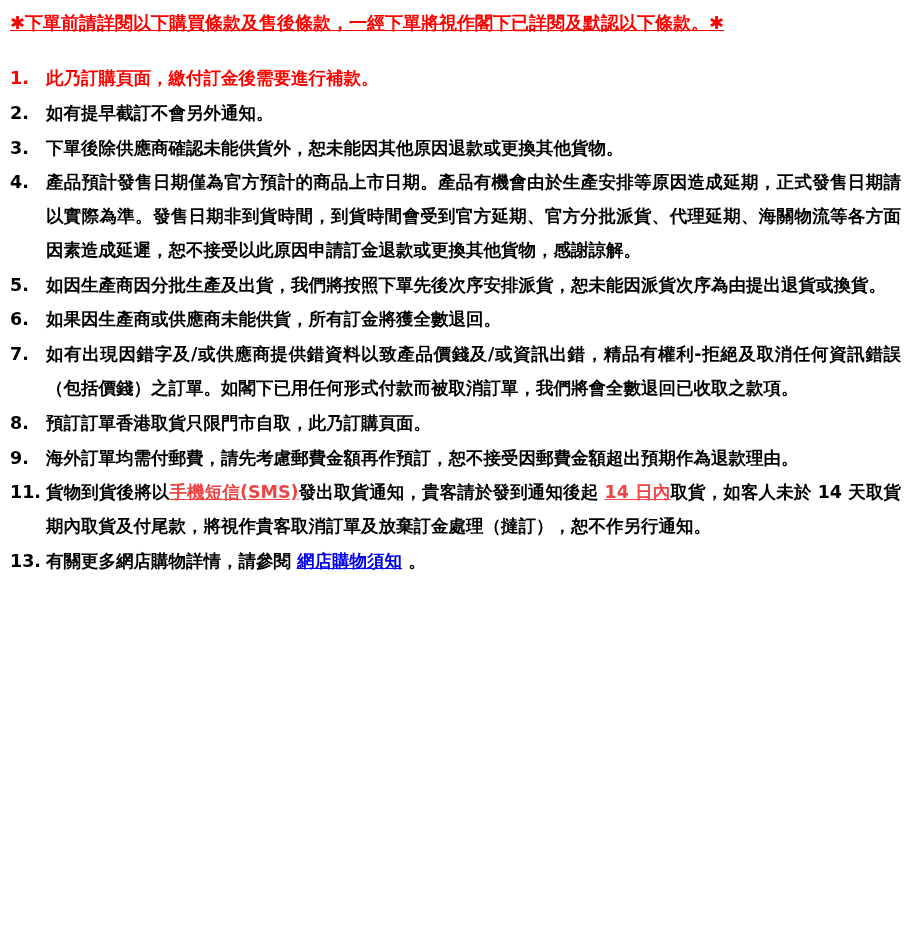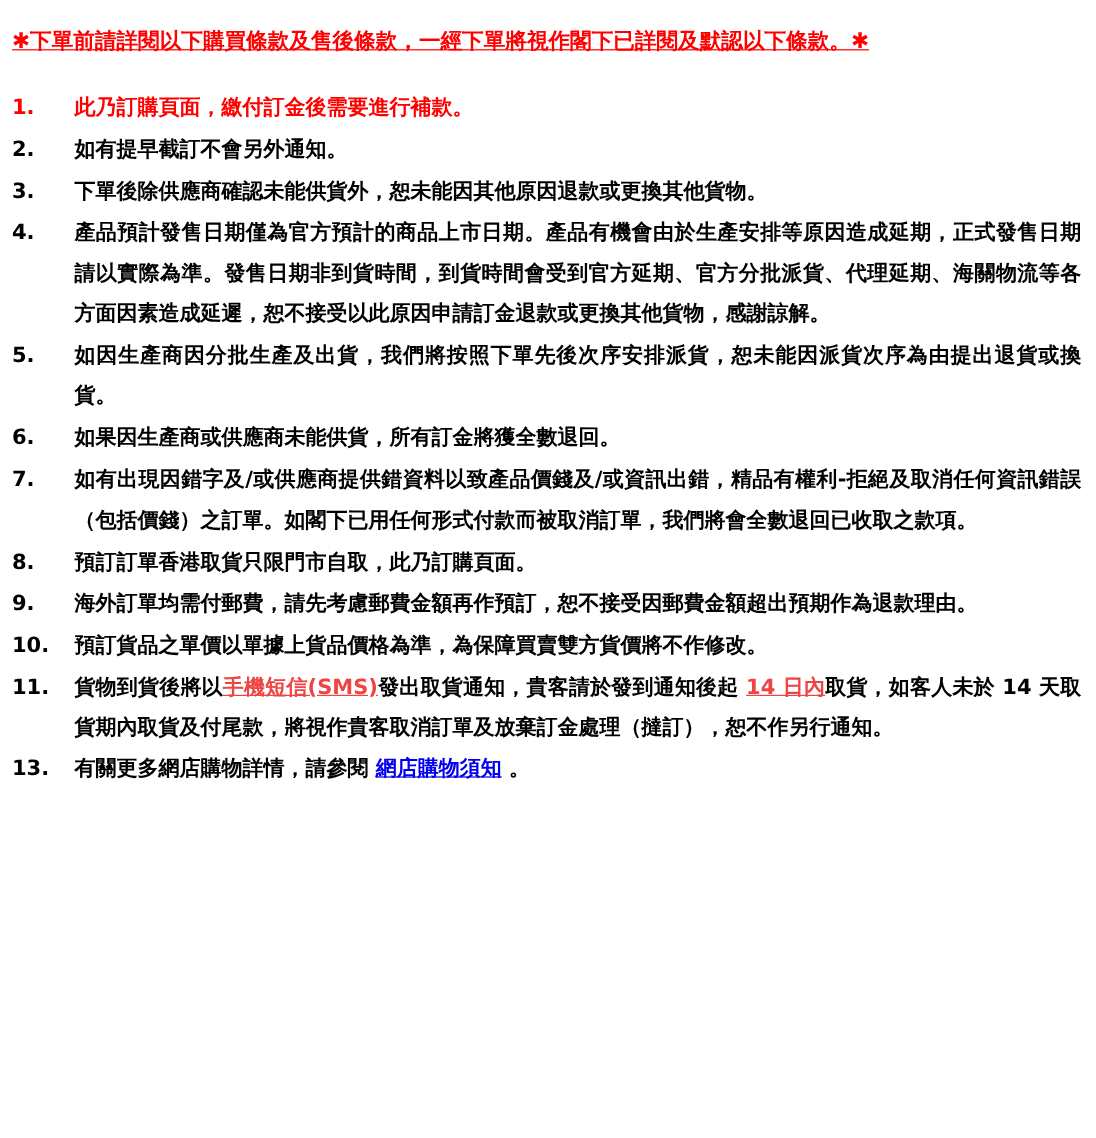--- a/index.html
+++ b/index.html
@@ -9,21 +9,21 @@
     background: #ffffff;
   }
   body {
     width: 913px;
     min-height: 948px;
     font-family: "DejaVu Sans", "Liberation Sans", sans-serif;
     font-weight: 700;
     color: #000000;
   }
   .page {
-    padding: 16px 12px 14px 10px;
+    padding: 4px 12px 14px 10px;
   }
   .title {
     color: #ff0000;
     text-decoration: underline;
     font-size: 18px;
     line-height: 1.45;
     margin: 6px 0 0 0;
   }
   .section-heading {
     font-size: 18px;
@@ -37,21 +37,20 @@
   .term {
     display: flex;
     margin-bottom: 1px;
   }
   .term .num {
     flex: 0 0 36px;
   }
   .term .body {
     flex: 1;
     text-align: justify;
-    margin-left: 16px;
   }
   .term.red { color: #ff0000; }
   .red-underline {
     color: #ef4444;
     text-decoration: underline;
   }
   .link {
     color: #0000ee;
     cursor: pointer;
   }
@@ -92,24 +91,20 @@
       </div>
       <div class="term">
         <span class="num">8.</span>
         <span class="body"><span>預訂訂單香港取貨只限門市自取，此乃訂購頁面。</span></span>
       </div>
       <div class="term">
         <span class="num">9.</span>
         <span class="body"><span>海外訂單均需付郵費，請先考慮郵費金額再作預訂，恕不接受因郵費金額超出預期作為退款理由。</span></span>
       </div>
       <div class="term">
-        <span class="num">10.</span>
-        <span class="body"><span>預訂貨品之單價以單據上貨品價格為準，為保障買賣雙方貨價將不作修改。</span></span>
-      </div>
-      <div class="term">
         <span class="num">11.</span>
         <span class="body"><span>貨物到貨後將以</span><span class="red-underline">手機短信(SMS)</span><span>發出取貨通知，貴客請於發到通知後起 </span><span class="red-underline">14 日內</span><span>取貨，如客人未於 14 天取貨期內取貨及付尾款，將視作貴客取消訂單及放棄訂金處理（撻訂），恕不作另行通知。</span></span>
       </div>
       <div class="term">
         <span class="num">13.</span>
         <span class="body"><span>有關更多網店購物詳情，請參閱 </span><a class="link" href="#">網店購物須知</a><span> 。</span></span>
       </div>
     </div>
 </div>
 

